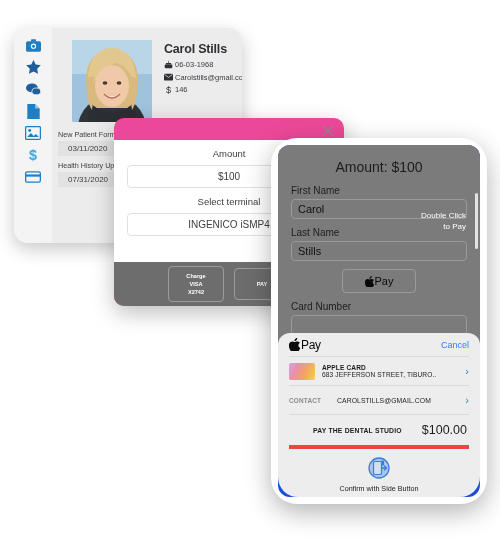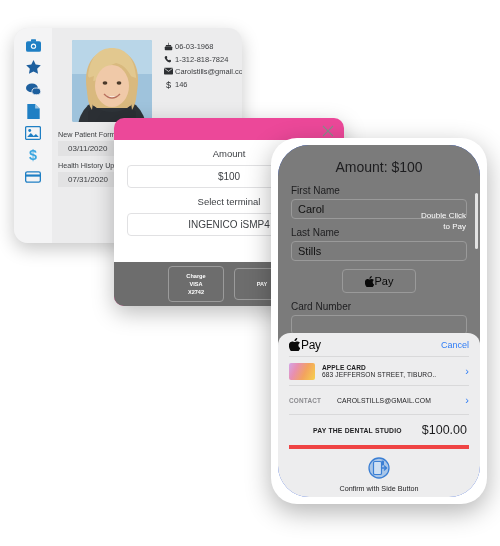--- a/index.html
+++ b/index.html
@@ -188,21 +188,21 @@
     background: #ffffff;
     border-radius: 26px;
     box-shadow: 0 8px 26px rgba(0,0,0,0.3);
     padding: 7px;
     box-sizing: border-box;
   }
   #phone-screen {
     position: relative;
     width: 100%;
     height: 100%;
-    border-radius: 31px;
+    border-radius: 12px;
     overflow: hidden;
     background: #1d4ed8;
   }
   #phone-form {
     position: absolute;
     left: 0; top: 0; right: 0;
     height: 205px;
     background: #7b7b7b;
     padding: 14px 13px 0 13px;
     box-sizing: border-box;
@@ -435,37 +435,30 @@
       <ellipse cx="47" cy="43" rx="2.4" ry="1.8" fill="#4a3a2a"></ellipse>
       <path d="M33 55q7 6 14 0q-7 3-14 0z" fill="#ffffff"></path>
       <path d="M32 54q8 8 16 0" stroke="#b9715e" stroke-width="1.4" fill="none"></path>
       <path d="M22 66c5 4 11 6 18 6s13-2 18-6l6 6v10H16V72z" fill="#2b2f34"></path>
       <path d="M16 38c-2 16 0 26 4 32 2-12 0-26 2-34z" fill="#d9b97e"></path>
       <path d="M64 38c2 16 0 26-4 32-2-12 0-26-2-34z" fill="#d9b97e"></path>
     </svg>
   </div>
 
   <div id="patient-info">
+    <div id="patient-name">Carol Stills</div>
     <div class="info-row">
       <span class="ico">
           <svg width="9" height="9" viewBox="0 0 12 12">
             <rect x="1" y="6" width="10" height="5" rx="1" fill="#2e3033"></rect>
             <rect x="2.5" y="4" width="7" height="2" fill="#2e3033"></rect>
             <rect x="5.6" y="1" width="0.8" height="3" fill="#2e3033"></rect>
           </svg>
         </span>
       <span>06-03-1968</span>
-    </div>
-    <div class="info-row">
-      <span class="ico">
-          <svg width="9" height="9" viewBox="0 0 12 12">
-            <path d="M2 1.5c1.3-.6 2 .2 2.4 1.3.2.6-.2 1-.7 1.3.5 1.4 1.6 2.5 3 3 .3-.5.7-.9 1.3-.7 1.1.4 1.9 1.1 1.3 2.4-.4.9-1.6 1.3-2.7.9C4.3 8.8 2.2 6.7 1.1 4.2.7 3.1 1.1 1.9 2 1.5z" fill="#2e3033"></path>
-          </svg>
-        </span>
-      <span>1-312-818-7824</span>
     </div>
     <div class="info-row">
       <span class="ico">
           <svg width="9" height="8" viewBox="0 0 12 9">
             <rect width="12" height="9" rx="1" fill="#2e3033"></rect>
             <path d="M0.6 1l5.4 4 5.4-4" stroke="#ececed" stroke-width="1" fill="none"></path>
           </svg>
         </span>
       <span>Carolstills@gmail.com</span>
     </div>

